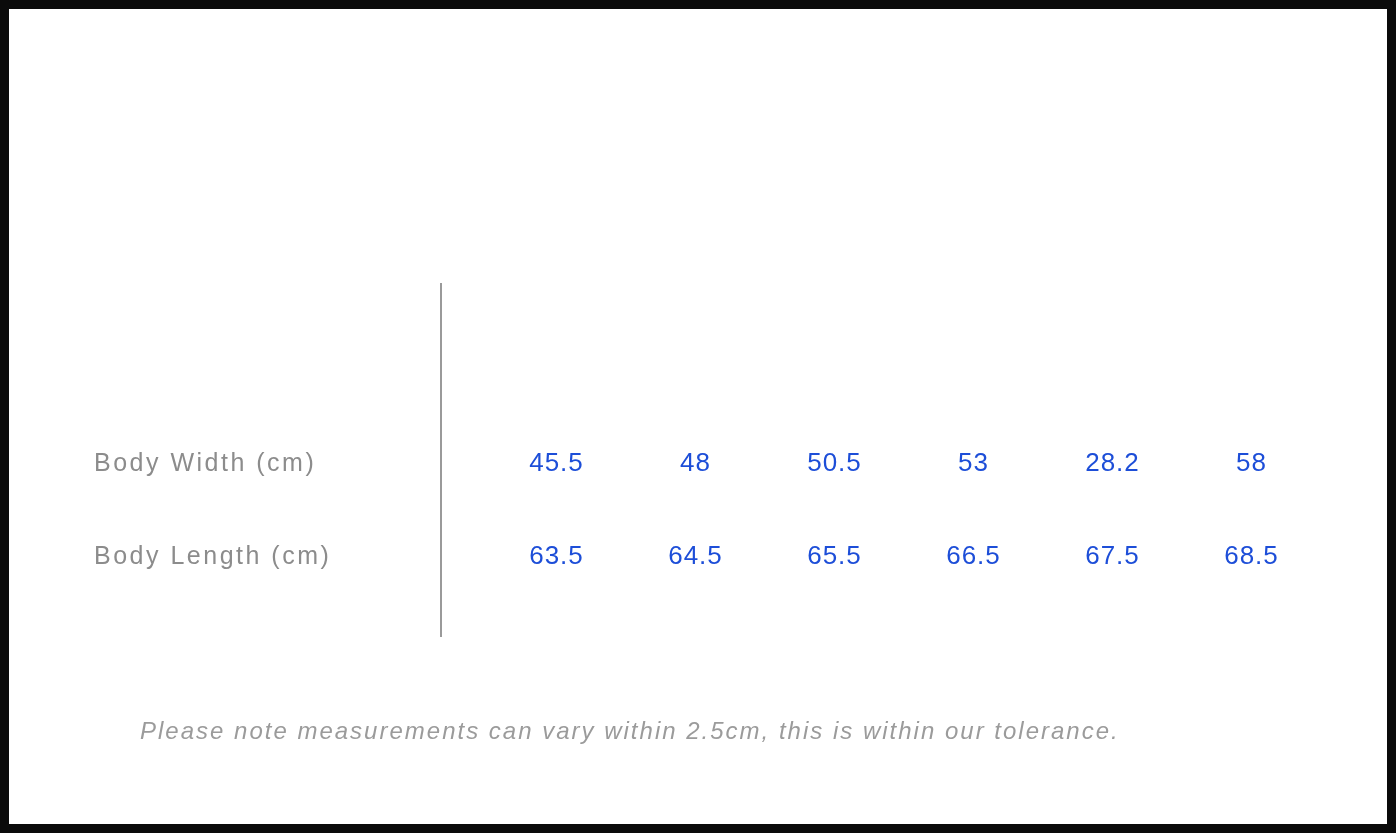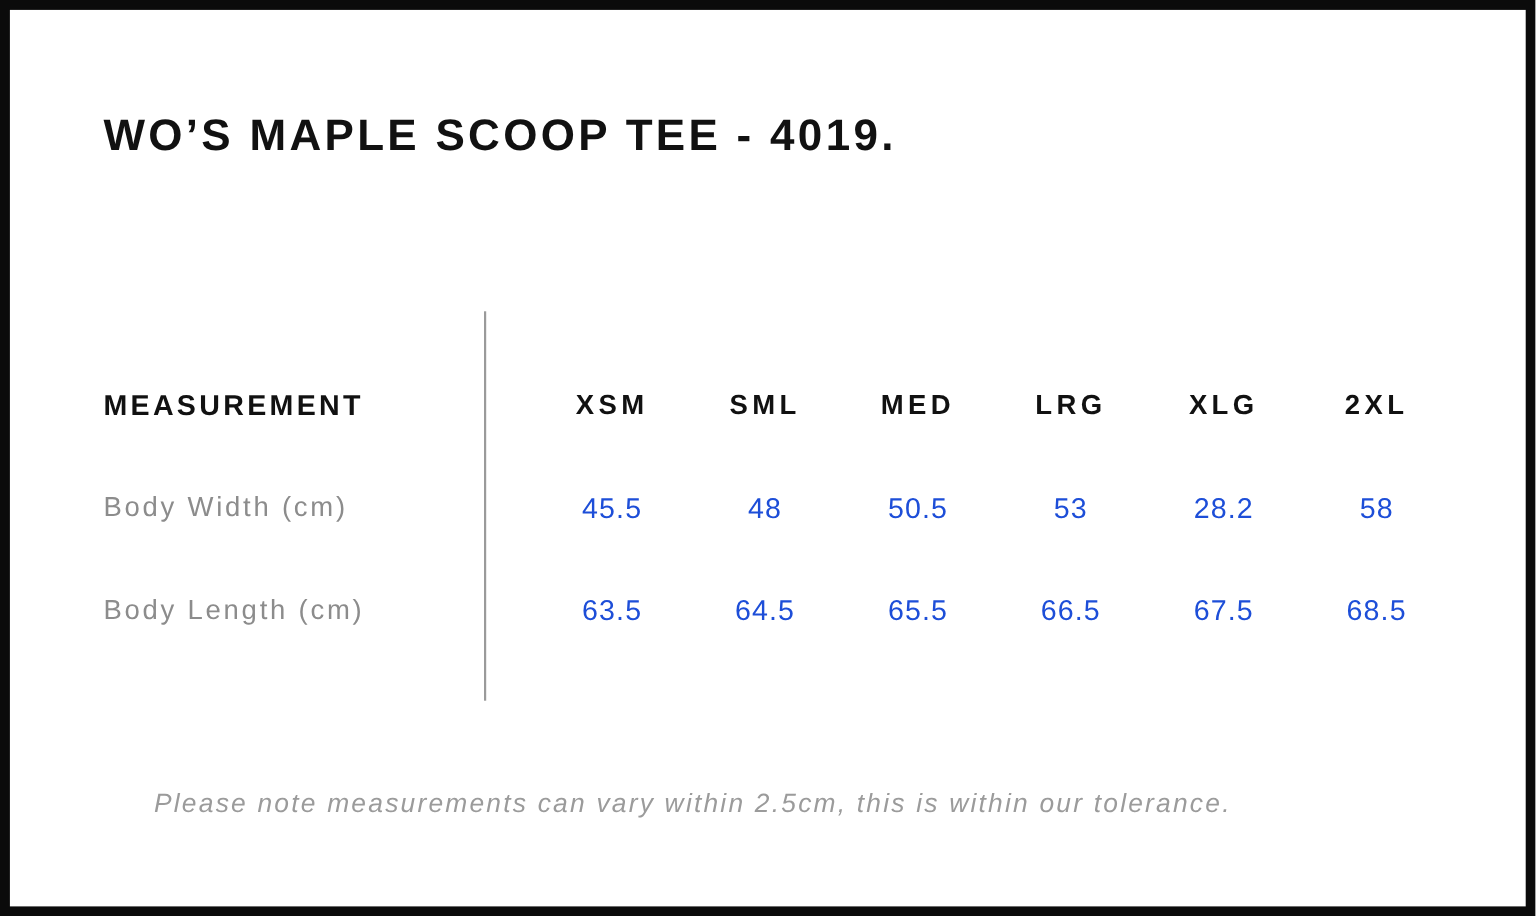--- a/index.html
+++ b/index.html
@@ -94,34 +94,24 @@
     line-height: 32px;
     white-space: nowrap;
     margin-left: 46px;
   }
 </style>
 </head>
 <body>
 
 <div class="frame">
 
-  <h1 class="title">WO’S MAPLE SCOOP TEE - 4019.</h1>
 
   <div class="size-table">
     <div class="v-divider"></div>
 
-    <div class="t-row header-row">
-      <div class="cell label-cell header-label">MEASUREMENT</div>
-      <div class="cell size-head">XSM</div>
-      <div class="cell size-head">SML</div>
-      <div class="cell size-head">MED</div>
-      <div class="cell size-head">LRG</div>
-      <div class="cell size-head">XLG</div>
-      <div class="cell size-head">2XL</div>
-    </div>
 
     <div class="t-row row-1">
       <div class="cell label-cell row-label">Body Width (cm)</div>
       <div class="cell value">45.5</div>
       <div class="cell value">48</div>
       <div class="cell value">50.5</div>
       <div class="cell value">53</div>
       <div class="cell value">28.2</div>
       <div class="cell value">58</div>
     </div>

